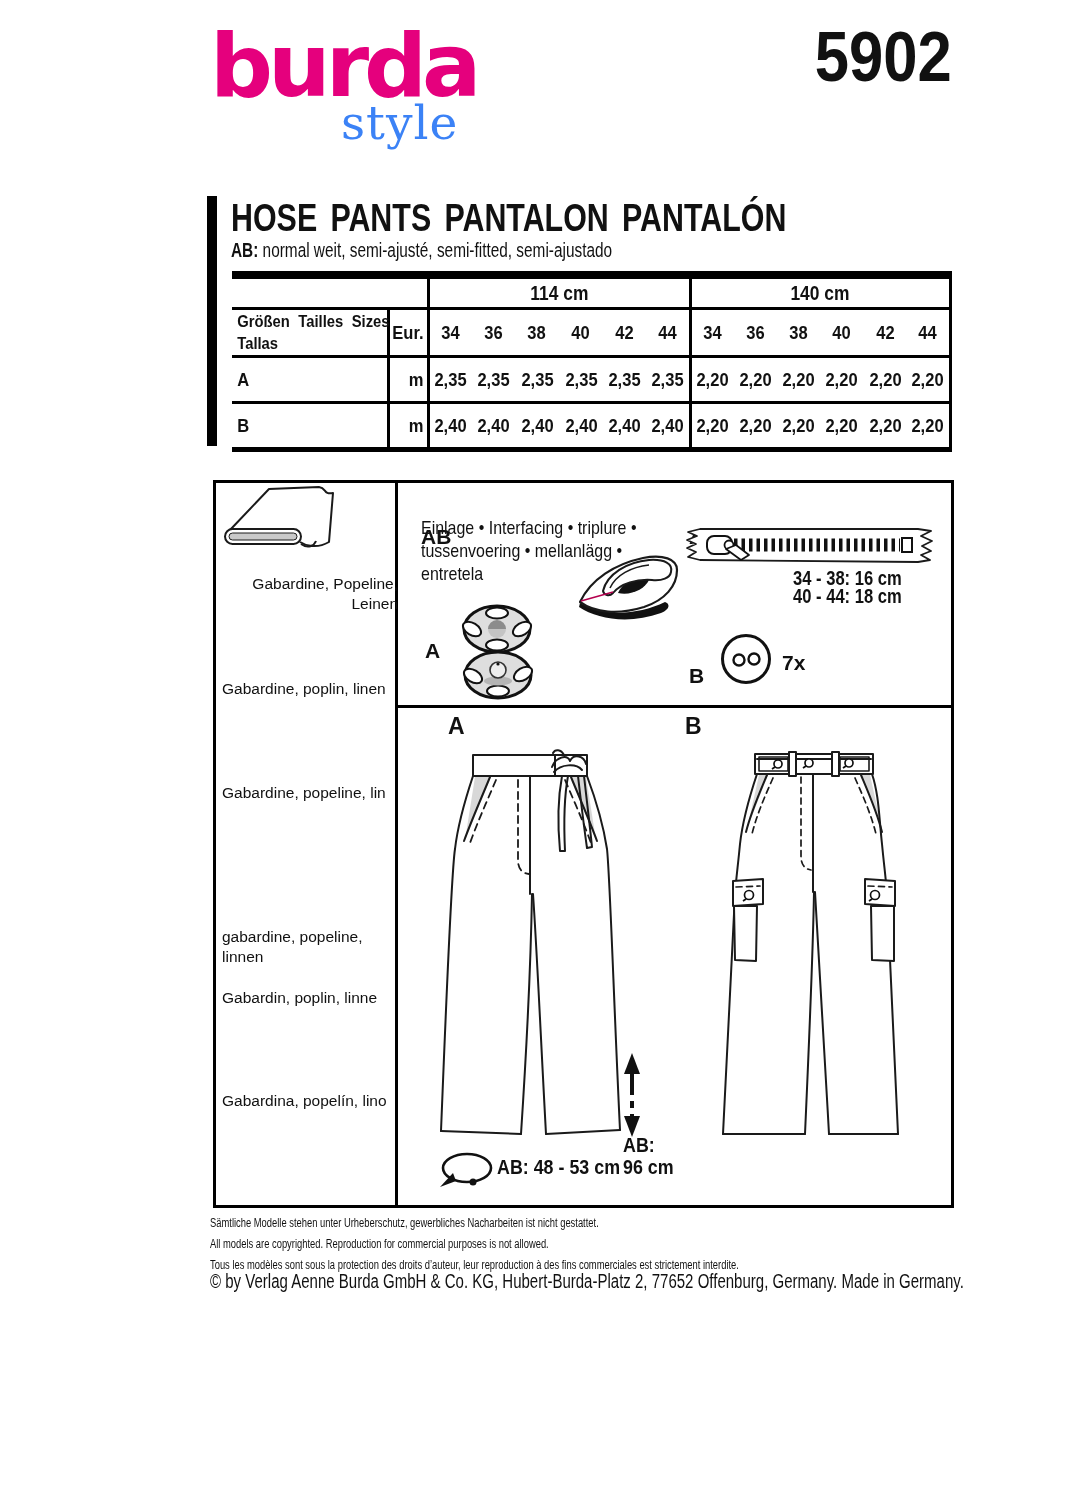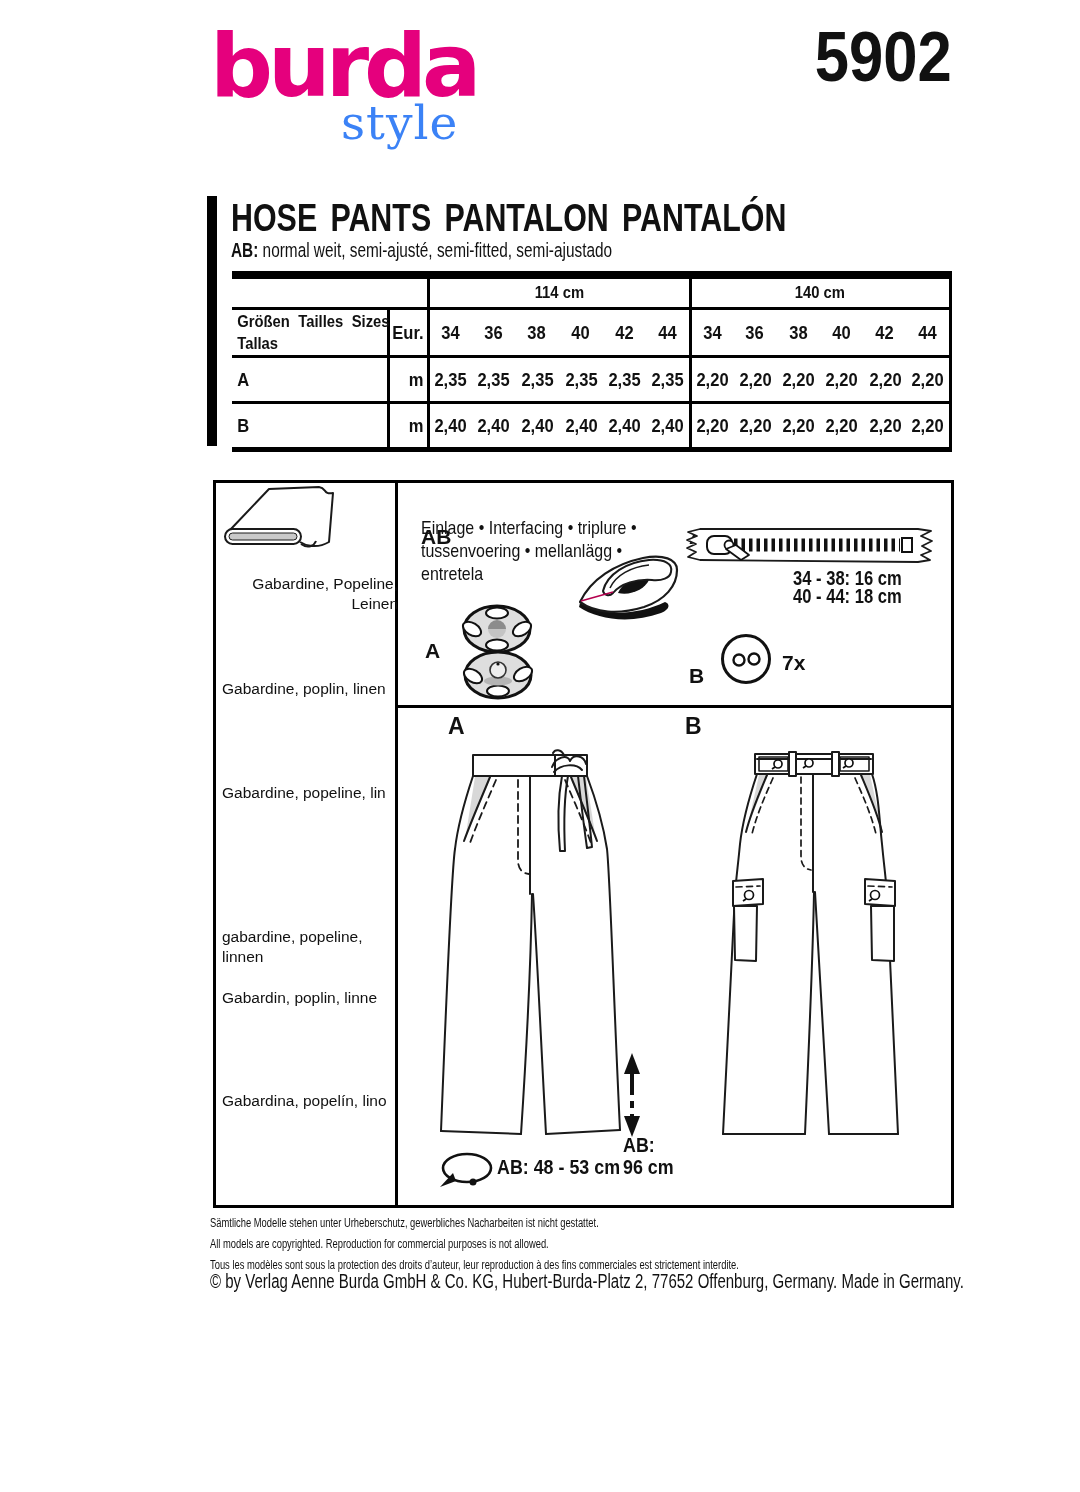--- a/index.html
+++ b/index.html
@@ -18,21 +18,21 @@
   #title-bar{width:10px;height:250px;background:#000;}
   #main-heading .cond{transform:scaleX(.80);font-weight:bold;font-size:38px;word-spacing:6px;line-height:1;}
   #sub-heading .cond{transform:scaleX(.75);font-size:20.5px;line-height:1;}
   
   table#yardage{border-collapse:collapse;table-layout:fixed;width:718px;
     border-top:8px solid #000;border-bottom:5px solid #000;border-right:3px solid #000;}
   #yardage td{border-left:3px solid #000;border-top:3px solid #000;padding:0;text-align:center;
     vertical-align:middle;font-weight:bold;font-size:19px;}
   #yardage td .t{display:inline-block;transform:scaleX(.87);transform-origin:50% 50%;white-space:nowrap;}
   #yardage td.bl0{border-left:none;}
-  #yardage tr.r1 td{border-top:none;height:28px;font-size:17px;margin-left:14px;}
+  #yardage tr.r1 td{border-top:none;height:28px;font-size:20px;margin-left:14px;}
   #yardage tr.r2 td{height:45px;}
   #yardage tr.rv td{height:43px;}
   #yardage td.lbl{text-align:left;margin-top:12px;}
   #yardage td.lbl .t{transform-origin:0 50%;padding-left:6px;}
   #yardage td.sizecell{font-size:17px;line-height:1.25;}
   #yardage td.unit{text-align:right;}
   #yardage td.unit .t{transform-origin:100% 50%;padding-right:4px;}
   #yardage .two{word-spacing:5px;}
   
   #main-box{width:735px;height:722px;border:3px solid #000;}

